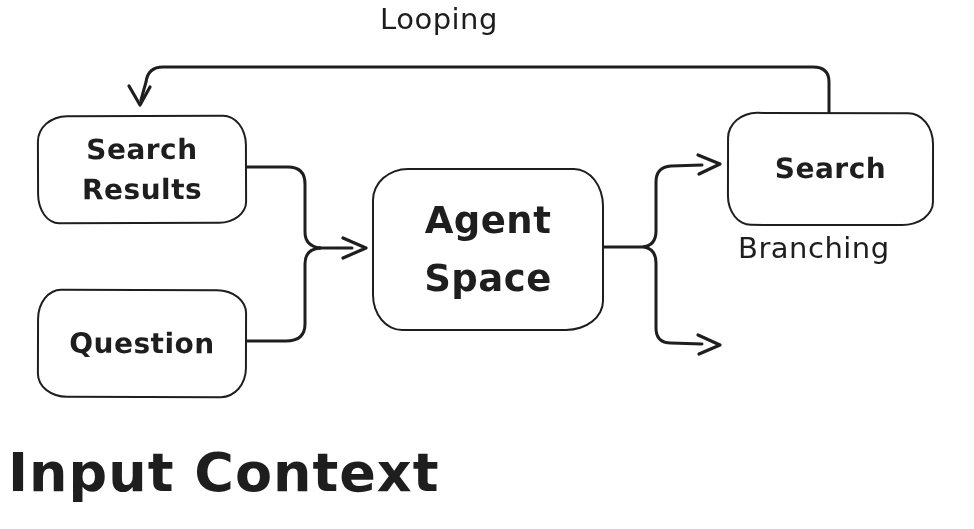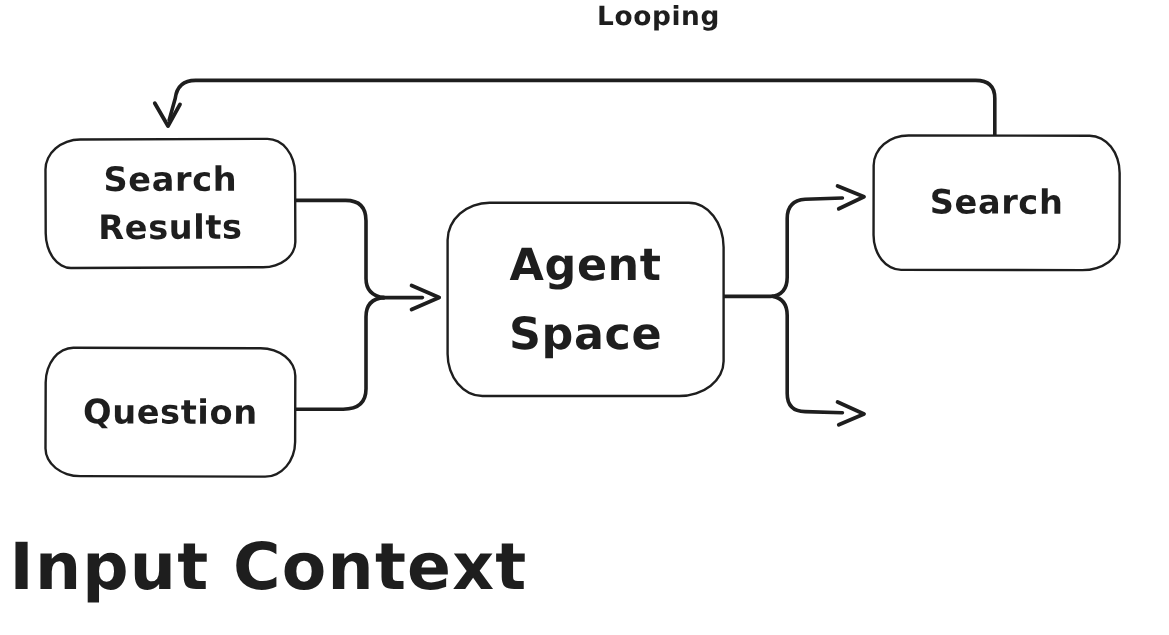--- a/index.html
+++ b/index.html
@@ -60,24 +60,24 @@
     border-radius: 30px 26px 32px 24px / 26px 32px 24px 30px;
     transform: rotate(0.1deg);
   }
   .node-answer {
     left: 724px; top: 291px; width: 210px; height: 106px;
     border-radius: 26px 32px 24px 30px / 32px 24px 30px 26px;
     transform: rotate(-0.15deg);
   }
   .edge-label {
     position: absolute;
-    font-size: 22px;
-    font-weight: 700;
+    font-size: 29px;
+    font-weight: 400;
     letter-spacing: 0.5px;
-    text-align: right;
+    text-align: left;
     white-space: nowrap;
   }
   .label-looping  { left: 380px; top: 2px;  width: 220px; }
   .label-branching{ left: 738px; top: 231px; width: 210px; }
   .zone-label {
     position: absolute;
     font-size: 54px;
     font-weight: 700;
     letter-spacing: 1px;
     white-space: nowrap;
@@ -122,16 +122,17 @@
     <span>Agent</span>
     <span>Space</span>
   </div>
 
   <div class="node node-search">
     <span>Search</span>
   </div>
 
 
   <div class="edge-label label-looping">Looping</div>
+  <div class="edge-label label-branching">Branching</div>
 
   <div class="zone-label label-input-context">Input Context</div>
 
 </div>
 
 </body></html>

